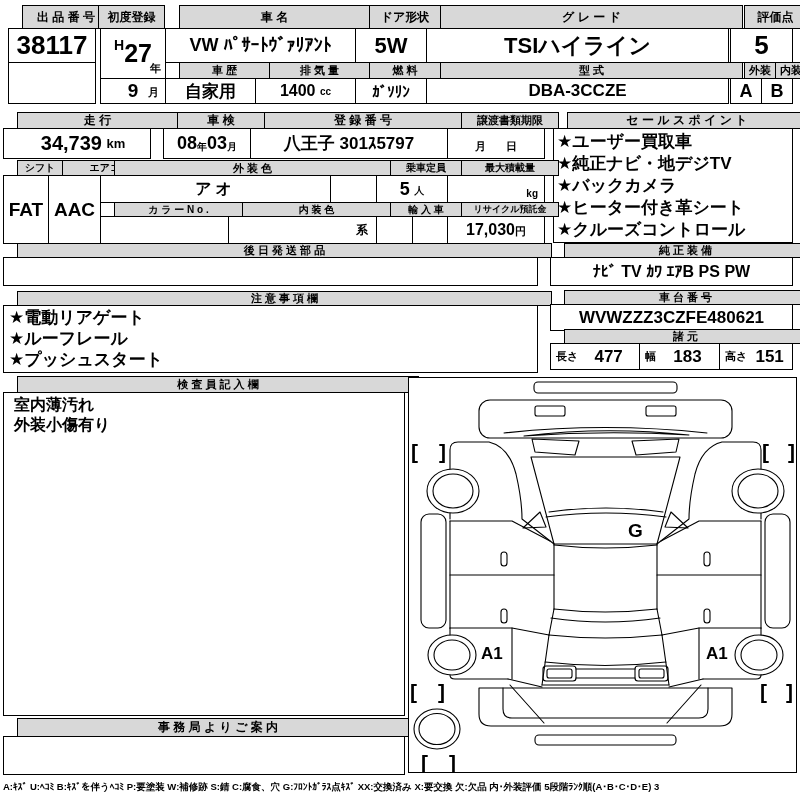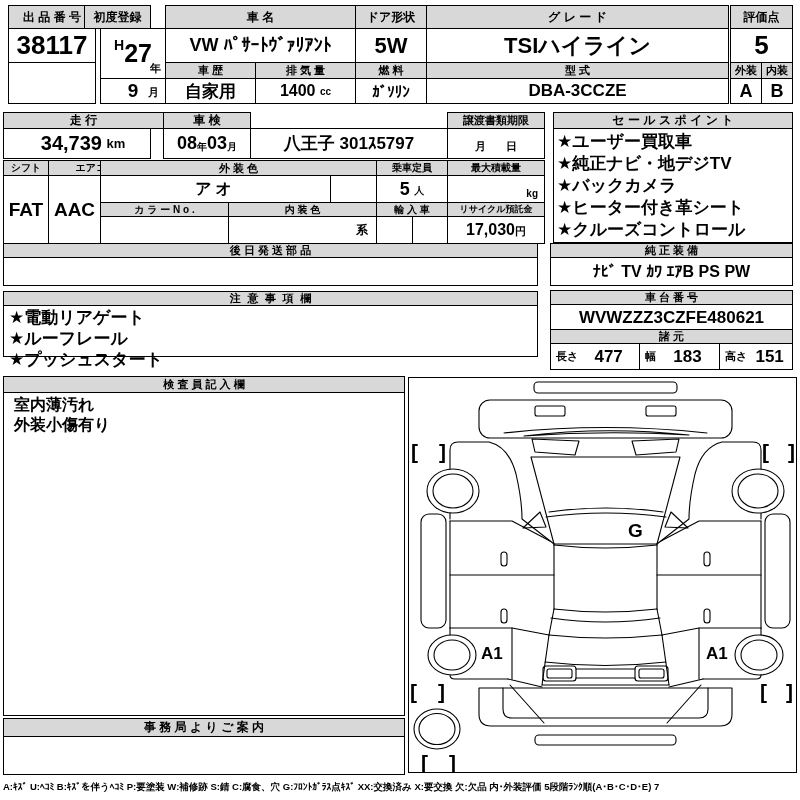--- a/index.html
+++ b/index.html
@@ -1,19 +1,19 @@
 <!DOCTYPE html>
 <html><head>
 <meta charset="utf-8">
 <style>
   html,body{margin:0;padding:0;}
   body{background:#fff;font-family:"Liberation Sans","DejaVu Sans",sans-serif;color:#000;}
   #sheet{position:relative;width:800px;height:800px;background:#fff;overflow:hidden;}
   .bx{position:absolute;border:1px solid #000;box-sizing:border-box;background:#fff;}
-  .hd{background:#d8d8d8;display:flex;align-items:center;justify-content:center;font-weight:bold;white-space:nowrap;overflow:hidden;}
+  .hd{background:#d8d8d8;display:flex;align-items:center;justify-content:center;font-weight:bold;white-space:nowrap;overflow:hidden;margin-left:14px;}
   .vl{display:flex;align-items:center;justify-content:center;font-weight:bold;white-space:nowrap;overflow:hidden;}
   .lft{justify-content:flex-start;}
   .list{display:block;font-weight:bold;}
   .list div{white-space:nowrap;}
   .unit{font-weight:bold;}
   svg text{font-family:"Liberation Sans","DejaVu Sans",sans-serif;font-weight:bold;fill:#000;}
   #legend{position:absolute;font-size:9.5px;font-weight:bold;white-space:nowrap;}
 </style>
 </head>
 <body>
@@ -65,20 +65,21 @@
   <div class="bx vl" style="left:3px;top:128px;width:148px;height:31px;padding-left:12px;">
     <span style="font-size:20px;">34,739</span>&nbsp;<span style="font-size:13px;" class="unit">km</span>
   </div>
   <div class="bx hd" style="left:163px;top:112px;width:88px;height:17px;font-size:12px;">車 検</div>
   <div class="bx vl" style="left:163px;top:128px;width:88px;height:31px;">
     <span style="font-size:18px;">08</span>
       <span style="font-size:10px;align-self:flex-end;margin-bottom:4px;" class="unit">年</span>
       <span style="font-size:18px;">03</span>
       <span style="font-size:10px;align-self:flex-end;margin-bottom:4px;" class="unit">月</span>
   </div>
+  <div class="bx hd" style="left:250px;top:112px;width:198px;height:17px;font-size:12px;">登 録 番 号</div>
   <div class="bx vl" style="left:250px;top:128px;width:198px;height:31px;font-size:17px;">八王子 301ｽ5797</div>
   <div class="bx hd" style="left:447px;top:112px;width:98px;height:17px;font-size:11px;">譲渡書類期限</div>
   <div class="bx vl" style="left:447px;top:128px;width:98px;height:31px;align-items:flex-end;padding-bottom:4px;gap:20px;font-size:11px;">
     <span>月</span>
       <span>日</span>
   </div>
 
   <div class="bx hd" style="left:553px;top:112px;width:240px;height:17px;font-size:12px;">セ ー ル ス ポ イ ン ト</div>
   <div class="bx list" style="left:553px;top:128px;width:240px;height:115px;padding:2px 3px;font-size:17px;line-height:22px;">
     <div>★ユーザー買取車</div>
@@ -115,22 +116,22 @@
   <div class="bx vl" style="left:447px;top:216px;width:98px;height:28px;">
     <span style="font-size:16px;">17,030</span>
       <span style="font-size:11px;align-self:flex-end;margin-bottom:4px;" class="unit">円</span>
   </div>
 
   <div class="bx hd" style="left:3px;top:243px;width:535px;height:15px;font-size:11px;">後 日 発 送 部 品</div>
   <div class="bx" style="left:3px;top:257px;width:535px;height:29px;"></div>
   <div class="bx hd" style="left:550px;top:243px;width:243px;height:15px;font-size:11px;">純 正 装 備</div>
   <div class="bx vl" style="left:550px;top:257px;width:243px;height:29px;font-size:16px;">ﾅﾋﾞ TV ｶﾜ ｴｱB PS PW</div>
 
-  <div class="bx hd" style="left:3px;top:291px;width:535px;height:15px;font-size:11px;font-family:Liberation Mono, monospace;">注 意 事 項 欄</div>
-  <div class="bx list" style="left:3px;top:305px;width:535px;height:52px;padding:1px 5px;font-size:17px;line-height:21px;">
+  <div class="bx hd" style="left:3px;top:291px;width:535px;height:15px;font-size:11px;">注 意 事 項 欄</div>
+  <div class="bx list" style="left:3px;top:305px;width:535px;height:68px;padding:1px 5px;font-size:17px;line-height:21px;">
     <div>★電動リアゲート</div>
     <div>★ルーフレール</div>
     <div>★プッシュスタート</div>
   </div>
 
   <div class="bx hd" style="left:550px;top:290px;width:243px;height:15px;font-size:11px;">車 台 番 号</div>
   <div class="bx vl" style="left:550px;top:304px;width:243px;height:27px;font-size:17px;">WVWZZZ3CZFE480621</div>
 
   <div class="bx hd" style="left:550px;top:329px;width:243px;height:15px;font-size:11px;">諸 元</div>
   <div class="bx vl lft" style="left:550px;top:343px;width:90px;height:27px;padding-left:5px;">
@@ -240,15 +241,15 @@
       <text x="379" y="81" font-size="21">]</text>
       <text x="1" y="321" font-size="21">[</text>
       <text x="29" y="321" font-size="21">]</text>
       <text x="351" y="321" font-size="21">[</text>
       <text x="377" y="321" font-size="21">]</text>
       <text x="12" y="392" font-size="21">[</text>
       <text x="40" y="392" font-size="21">]</text>
     </svg>
   </div>
 
-  <div id="legend" style="left:3px;top:781px;width:794px;">A:ｷｽﾞ U:ﾍｺﾐ B:ｷｽﾞを伴うﾍｺﾐ P:要塗装 W:補修跡 S:錆 C:腐食、穴 G:ﾌﾛﾝﾄｶﾞﾗｽ点ｷｽﾞ XX:交換済み X:要交換 欠:欠品 内･外装評価 5段階ﾗﾝｸ順(A･B･C･D･E) 7</div>
+  <div id="legend" style="left:3px;top:781px;width:794px;">A:ｷｽﾞ U:ﾍｺﾐ B:ｷｽﾞを伴うﾍｺﾐ P:要塗装 W:補修跡 S:錆 C:腐食、穴 G:ﾌﾛﾝﾄｶﾞﾗｽ点ｷｽﾞ XX:交換済み X:要交換 欠:欠品 内･外装評価 5段階ﾗﾝｸ順(A･B･C･D･E) 3</div>
 
 </div>
 
 </body></html>

